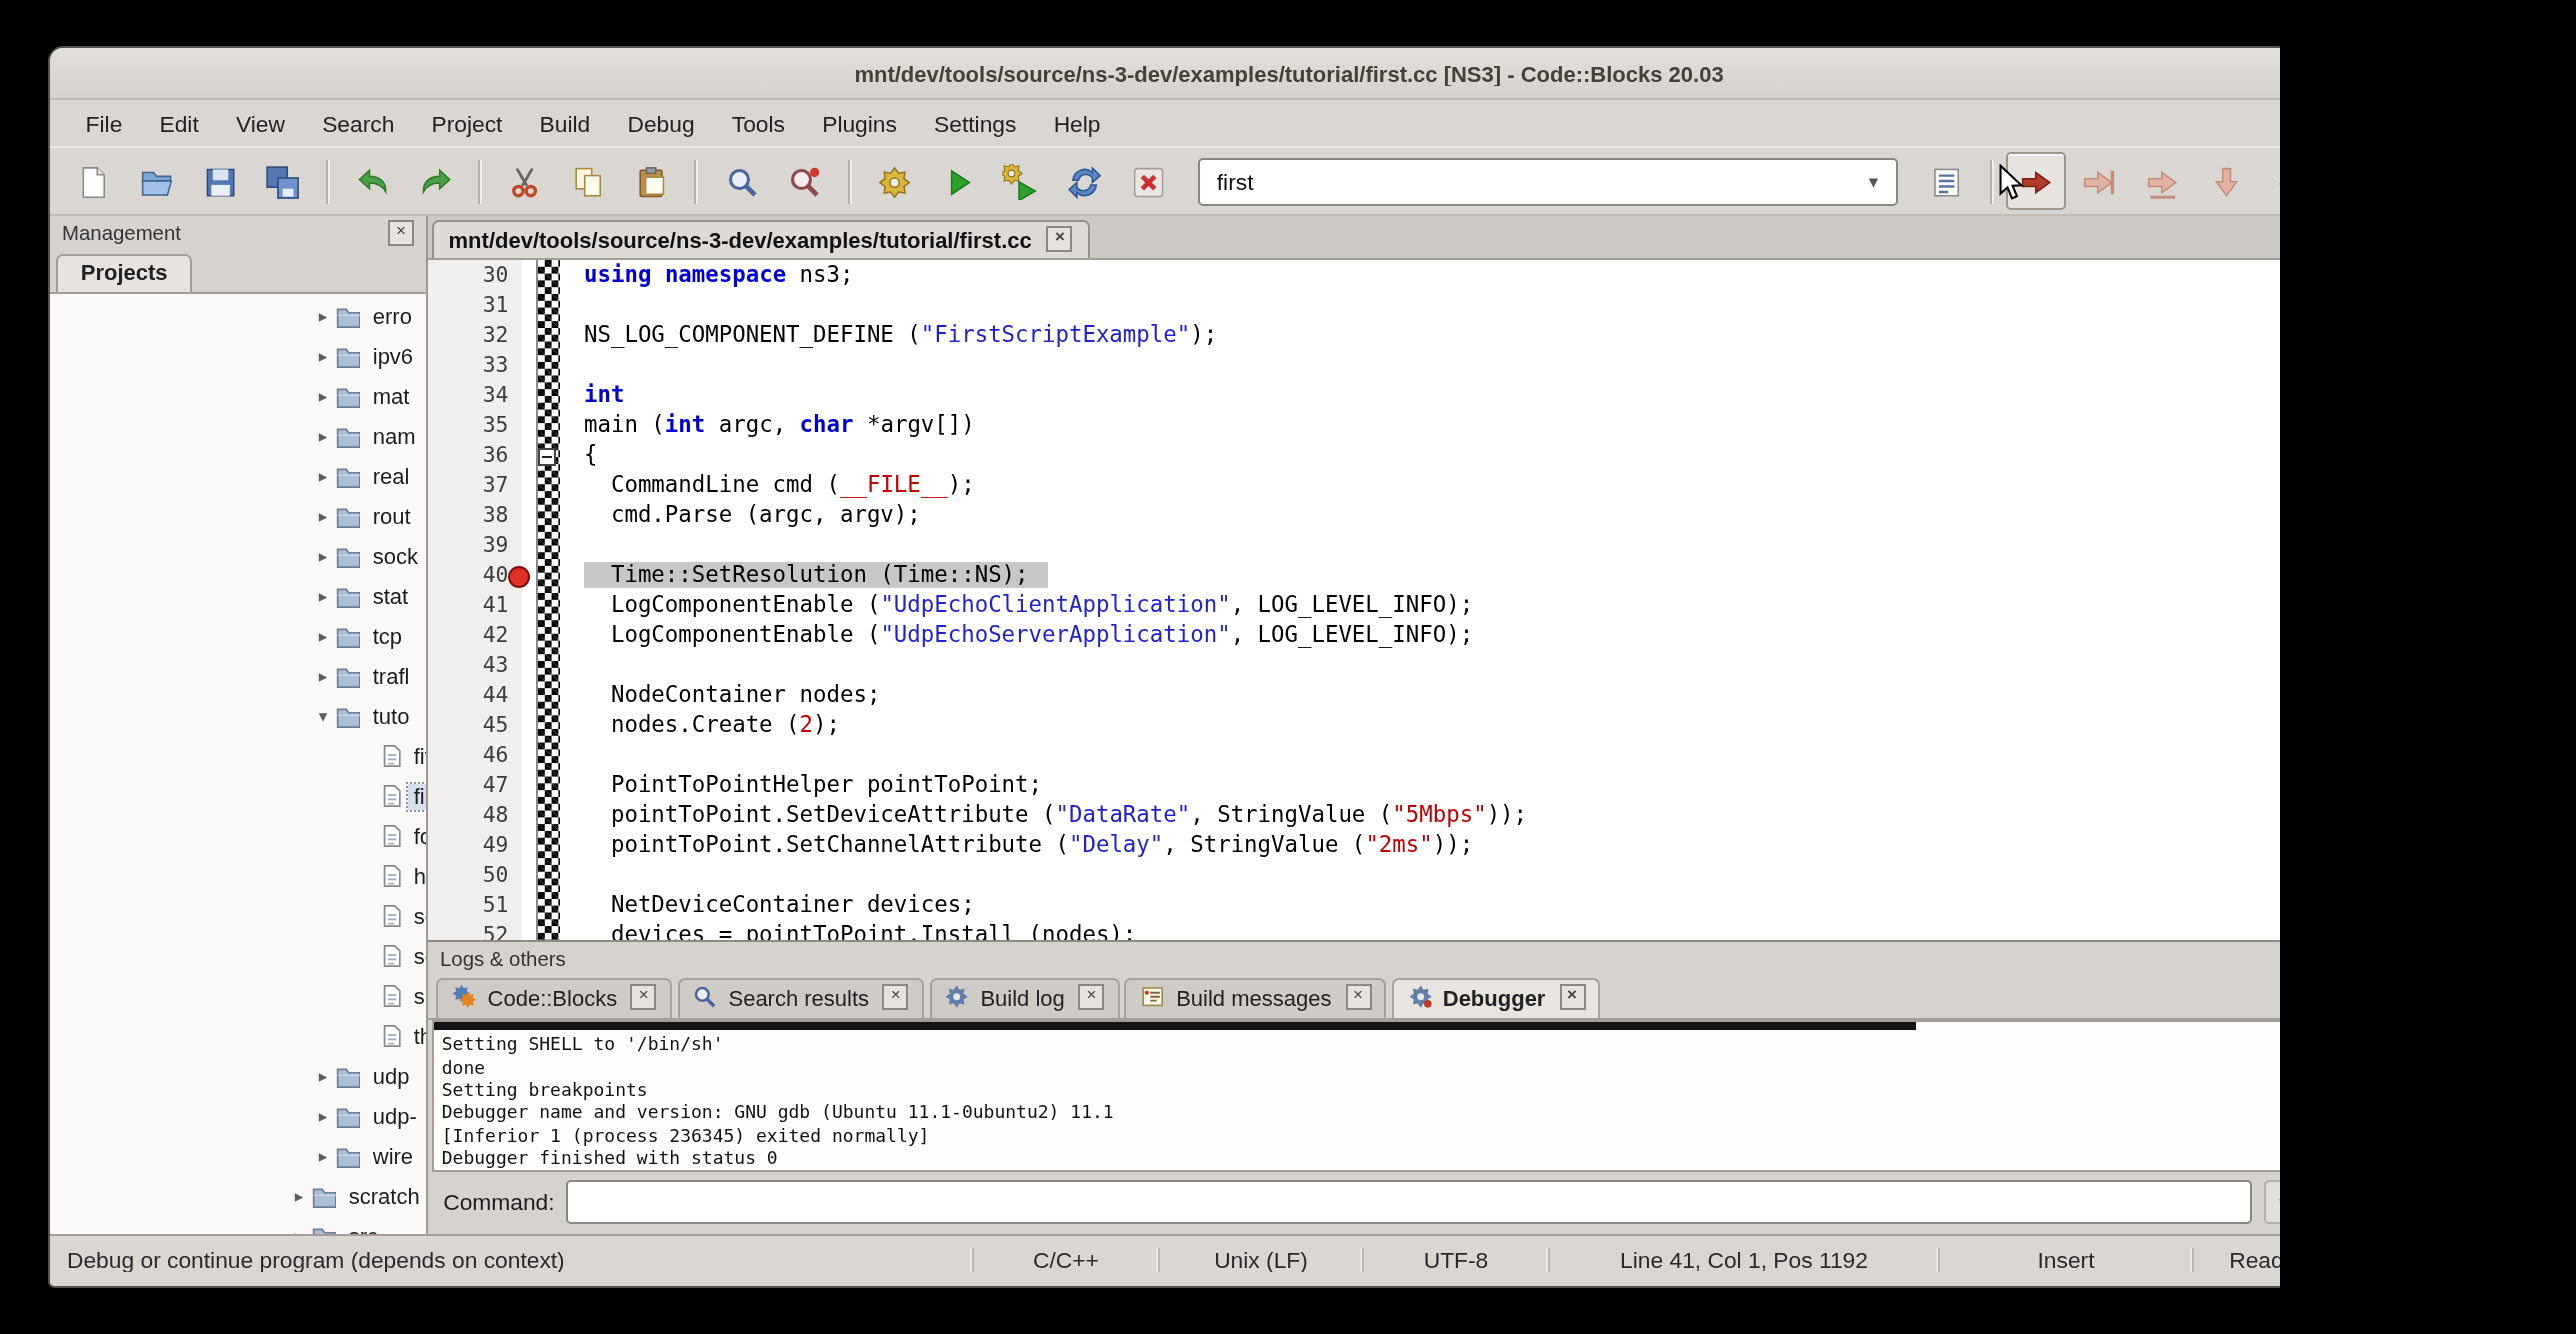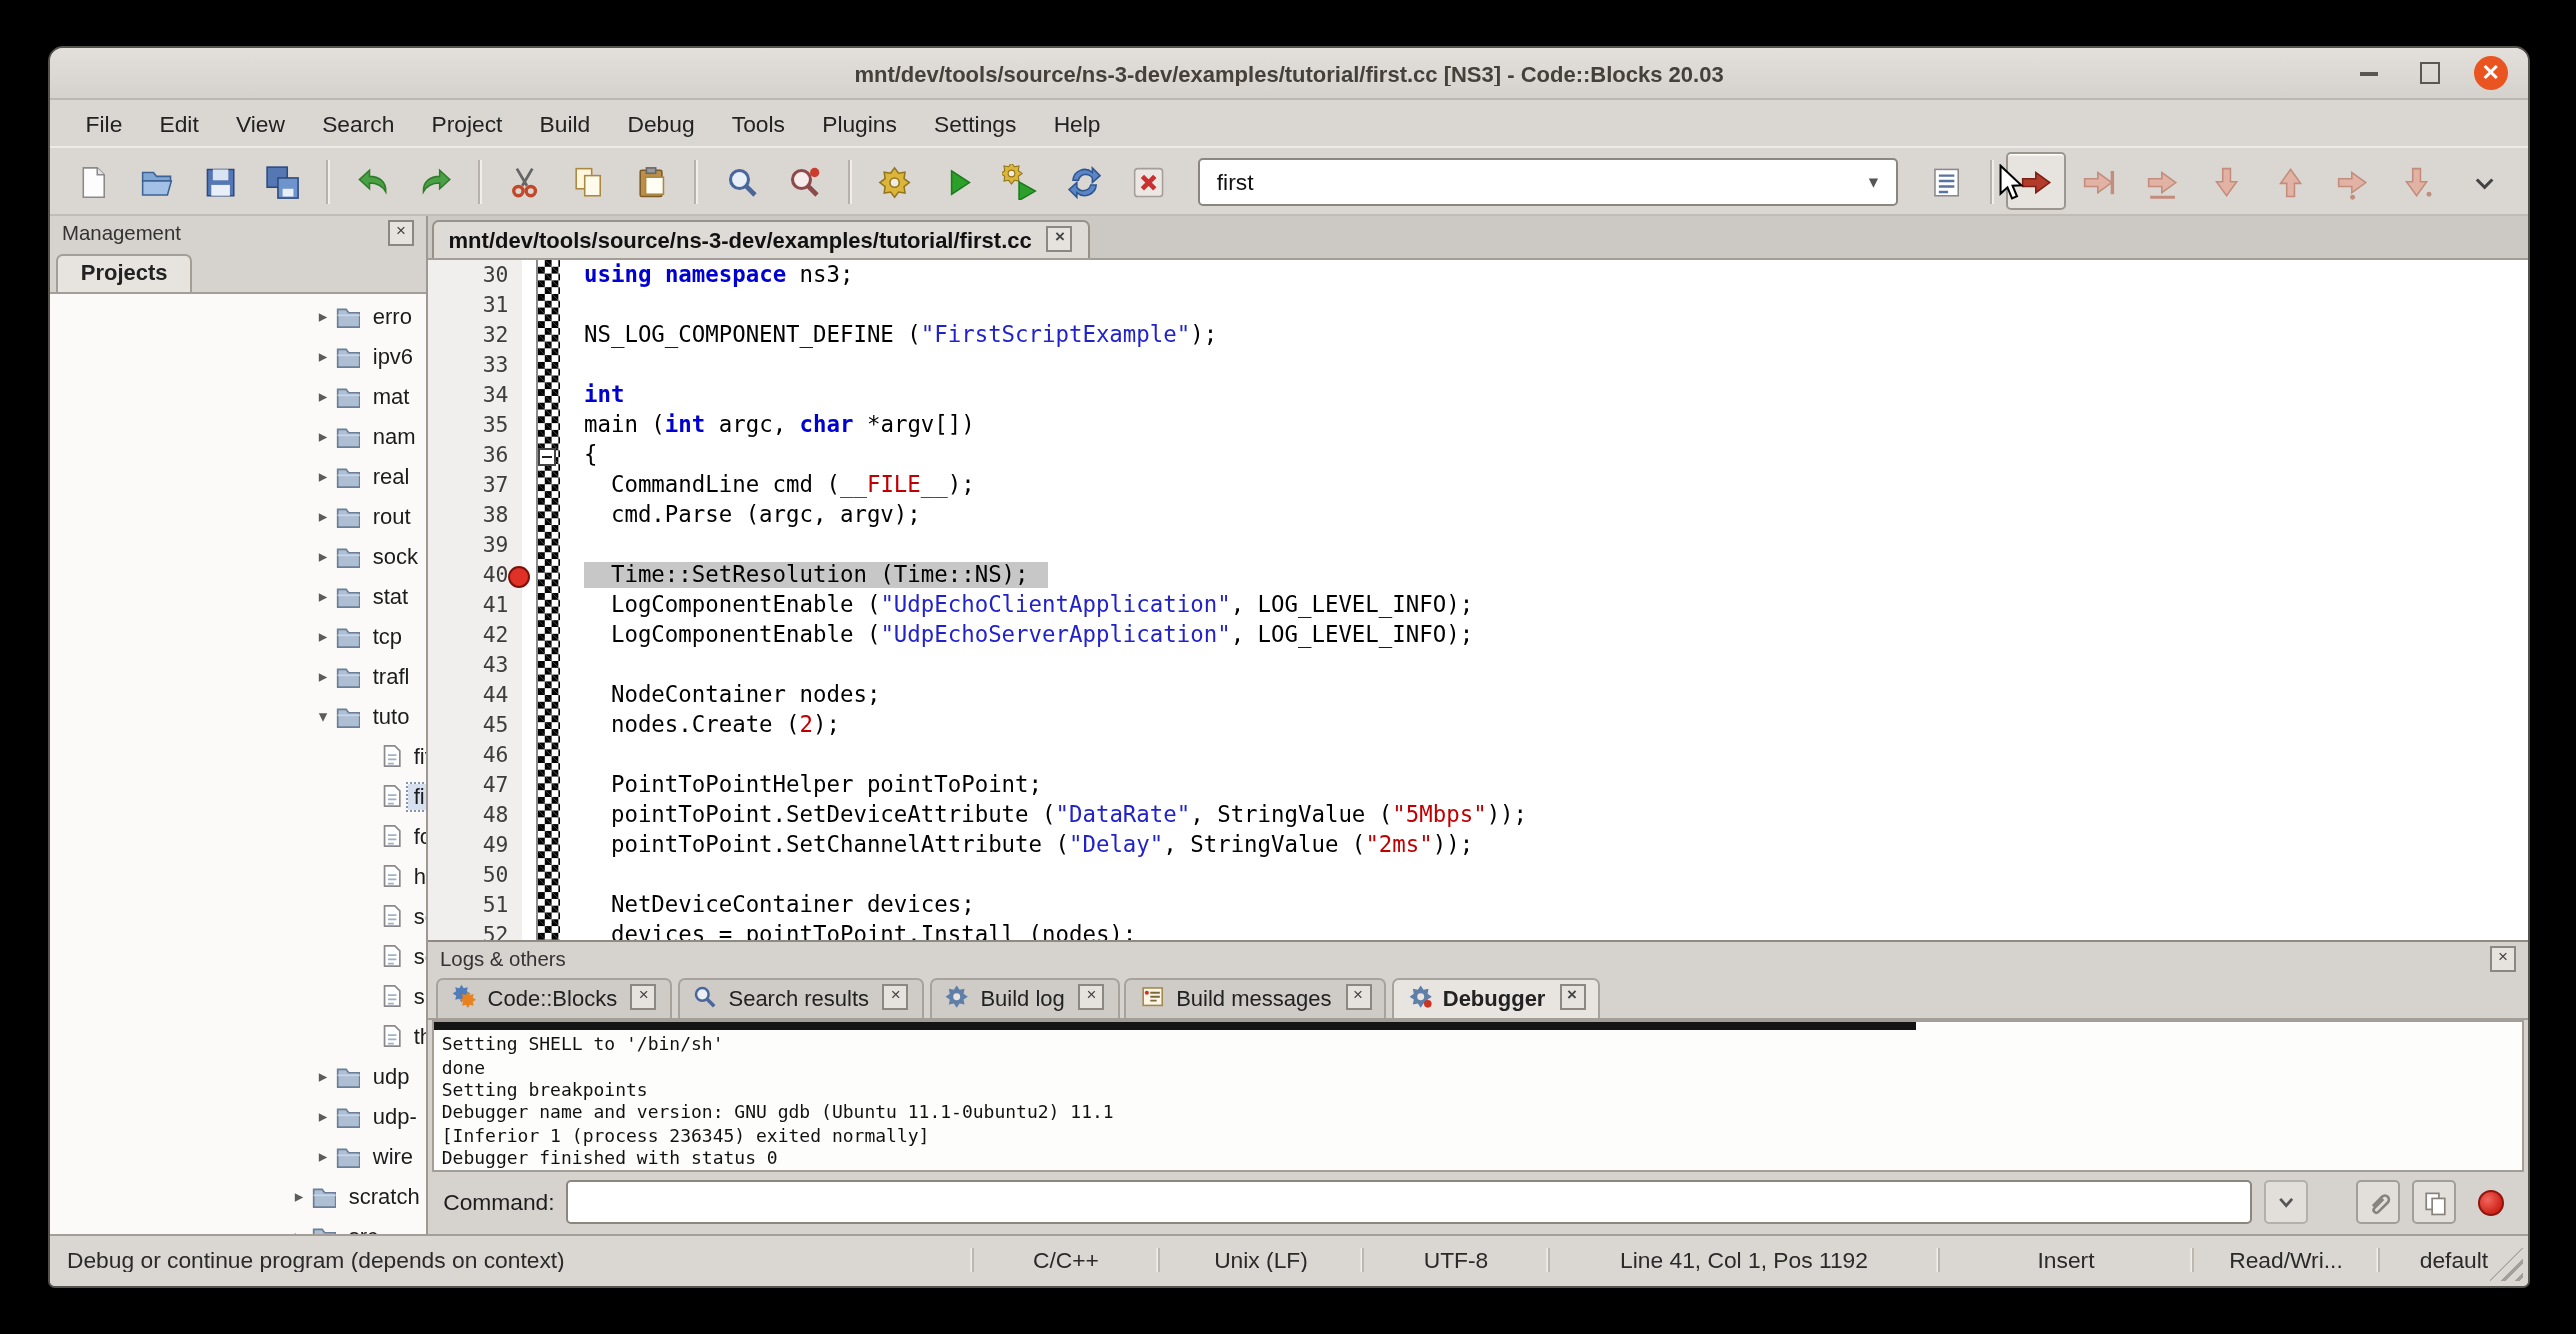--- a/index.html
+++ b/index.html
@@ -1,16 +1,16 @@
 <!DOCTYPE html>
 <html style="font-size:13.5px"><head>
 <meta charset="utf-8">
 <style>
   html,body{margin:0;padding:0;background:#000;}
-  .stage{width:2576px;height:1335px;overflow:hidden;background:#000;position:relative;}
+  .stage{width:2280px;height:1335px;overflow:hidden;background:#000;position:relative;}
   .scale{width:1288px;height:667px;transform:scale(2);transform-origin:0 0;position:relative;
          font-family:"Liberation Sans",sans-serif;-webkit-font-smoothing:antialiased;}
   .window{position:absolute;left:24px;top:23px;width:1241px;height:621px;background:#dad6d2;
           border:0.8px solid #55514d;border-radius:7.6px 7.6px 3.4px 3.4px;display:flex;flex-direction:column;
           overflow:hidden;box-sizing:border-box;}
   
   .titlebar{height:25.4px;flex:0 0 25.4px;position:relative;display:flex;align-items:center;
             background:linear-gradient(#e3dfdb,#d5d1cd);border-bottom:0.8px solid #bcb7b2;}
   .title{flex:1;text-align:center;font-weight:bold;font-size:11px;color:#454039;
          white-space:nowrap;overflow:hidden;text-overflow:ellipsis;padding:0 80px;}

